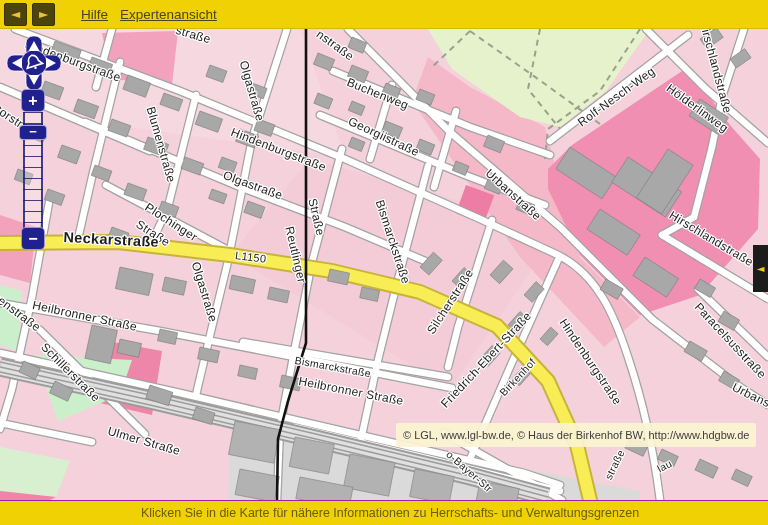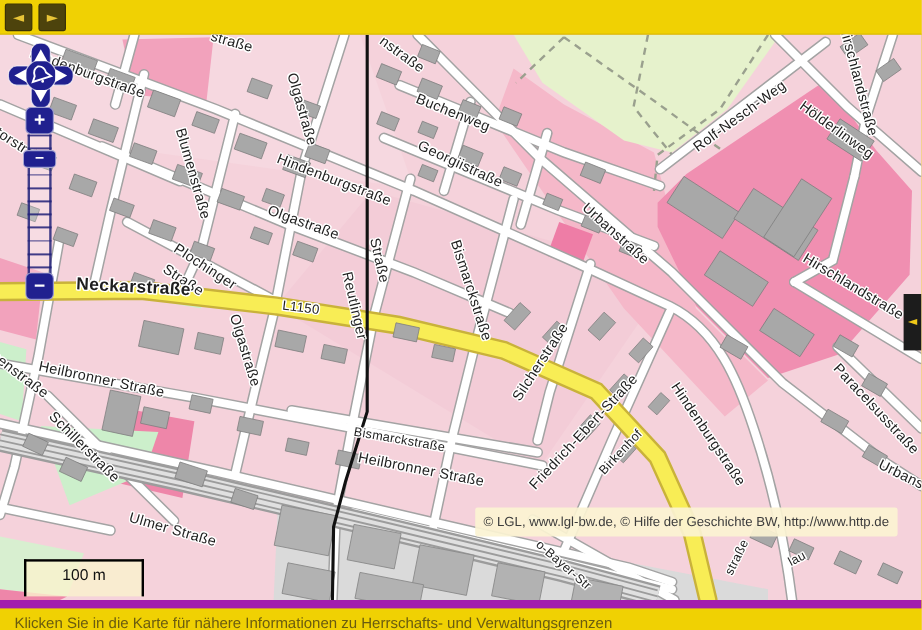--- a/index.html
+++ b/index.html
@@ -85,30 +85,34 @@
     border-radius:2px;
   }
   .attribution a{color:#3c3c3c;cursor:pointer;}
   .coords{
     position:absolute;right:0;top:441px;height:22px;background:rgba(251,243,211,.92);
     font-size:11.5px;color:#4d4d4d;line-height:22px;padding:0 8px 0 10px;white-space:nowrap;
   }
   
   .bottombar{
     position:absolute;left:0;top:500px;width:768px;height:25px;background:#f0d103;
-    color:#6a5c10;font-size:12.5px;text-align:left;line-height:24px;
-    border-top:7px solid #a21caf;box-sizing:border-box;padding-left:12px;
+    color:#6a5c10;font-size:12.5px;text-align:center;line-height:24px;
+    border-top:1px solid #a21caf;box-sizing:border-box;padding-left:12px;
   }
 </style>
 </head>
 <body>
 
 <div class="topbar">
   <button class="navbtn">◄</button>
   <button class="navbtn">►</button>
+  <span class="toplinks">
+    <a>Hilfe</a>
+    <a>Expertenansicht</a>
+  </span>
 </div>
 
 <div class="map">
   <svg width="768" height="471" viewBox="0 0 768 471">
 
     <rect x="0" y="0" width="768" height="471" fill="#f5d2db"></rect>
 
     <polygon points="0,0 300,0 345,128 85,92 0,55" fill="#f6d8e0"></polygon>
     <polygon points="310,130 560,200 450,360 230,226" fill="#f3ccd7"></polygon>
 
@@ -410,17 +414,16 @@
         <circle cx="28" cy="33" r="1.2" fill="#ffffff" stroke="none"></circle>
       </g>
     </svg>
   </div>
   <button class="zbtn plus">+</button>
   <div class="ztrack"></div>
   <div class="zhandle">−</div>
   <button class="zbtn minus">−</button>
   <div class="sidetab">◄</div>
 
-  <div class="scalebar">100 m</div>
-  <div class="attribution"><span>© LGL, </span><a>www.lgl-bw.de</a><span>, © Hilfe der Geschichte BW, </span><a>http://www.http.de</a></div>
+  <div class="attribution"><span>© LGL, </span><a>www.lgl-bw.de</a><span>, © Haus der Birkenhof BW, </span><a>http://www.hdgbw.de</a></div>
 </div>
 
 <div class="bottombar">Klicken Sie in die Karte für nähere Informationen zu Herrschafts- und Verwaltungsgrenzen</div>
 
 </body></html>

